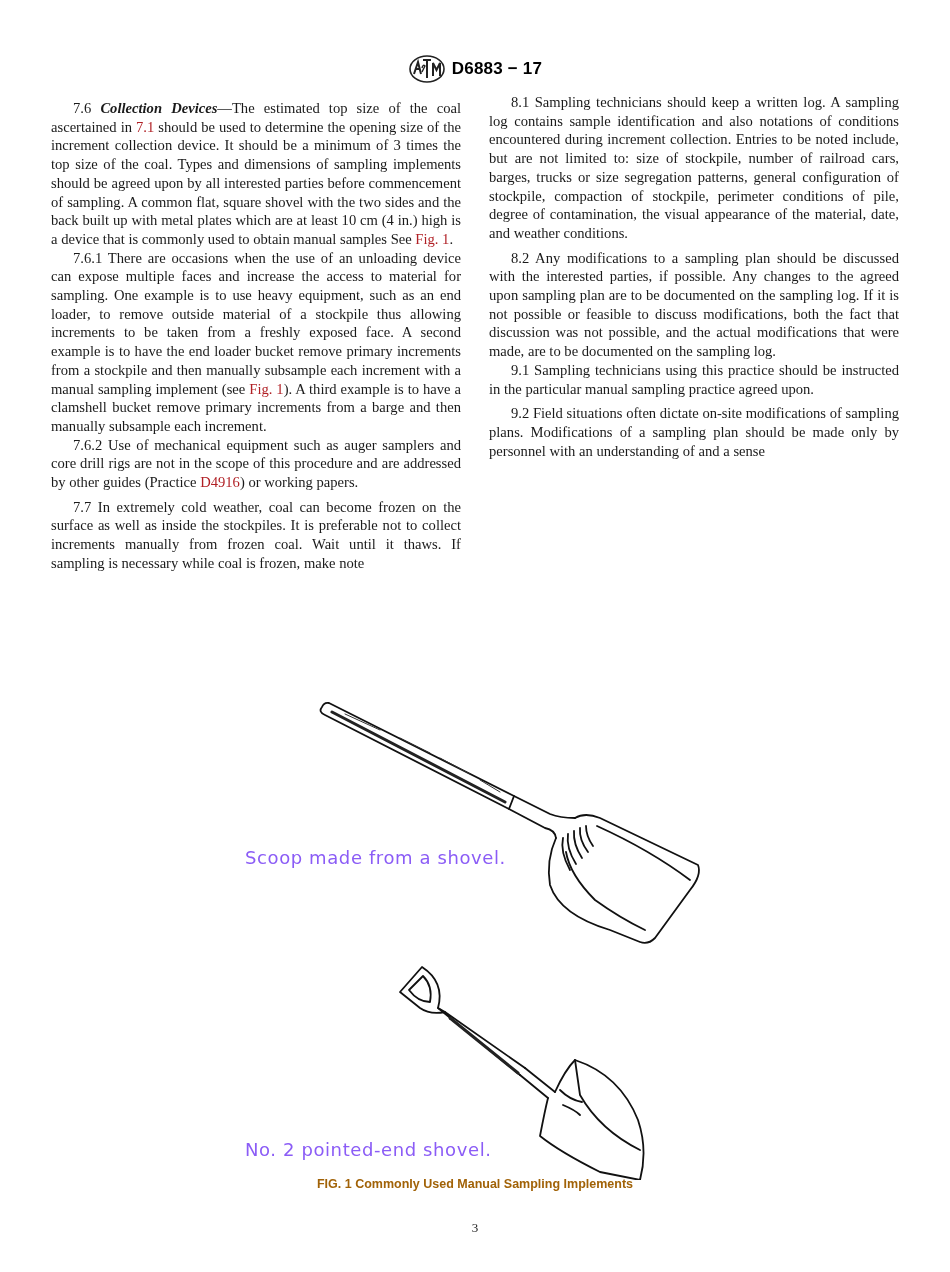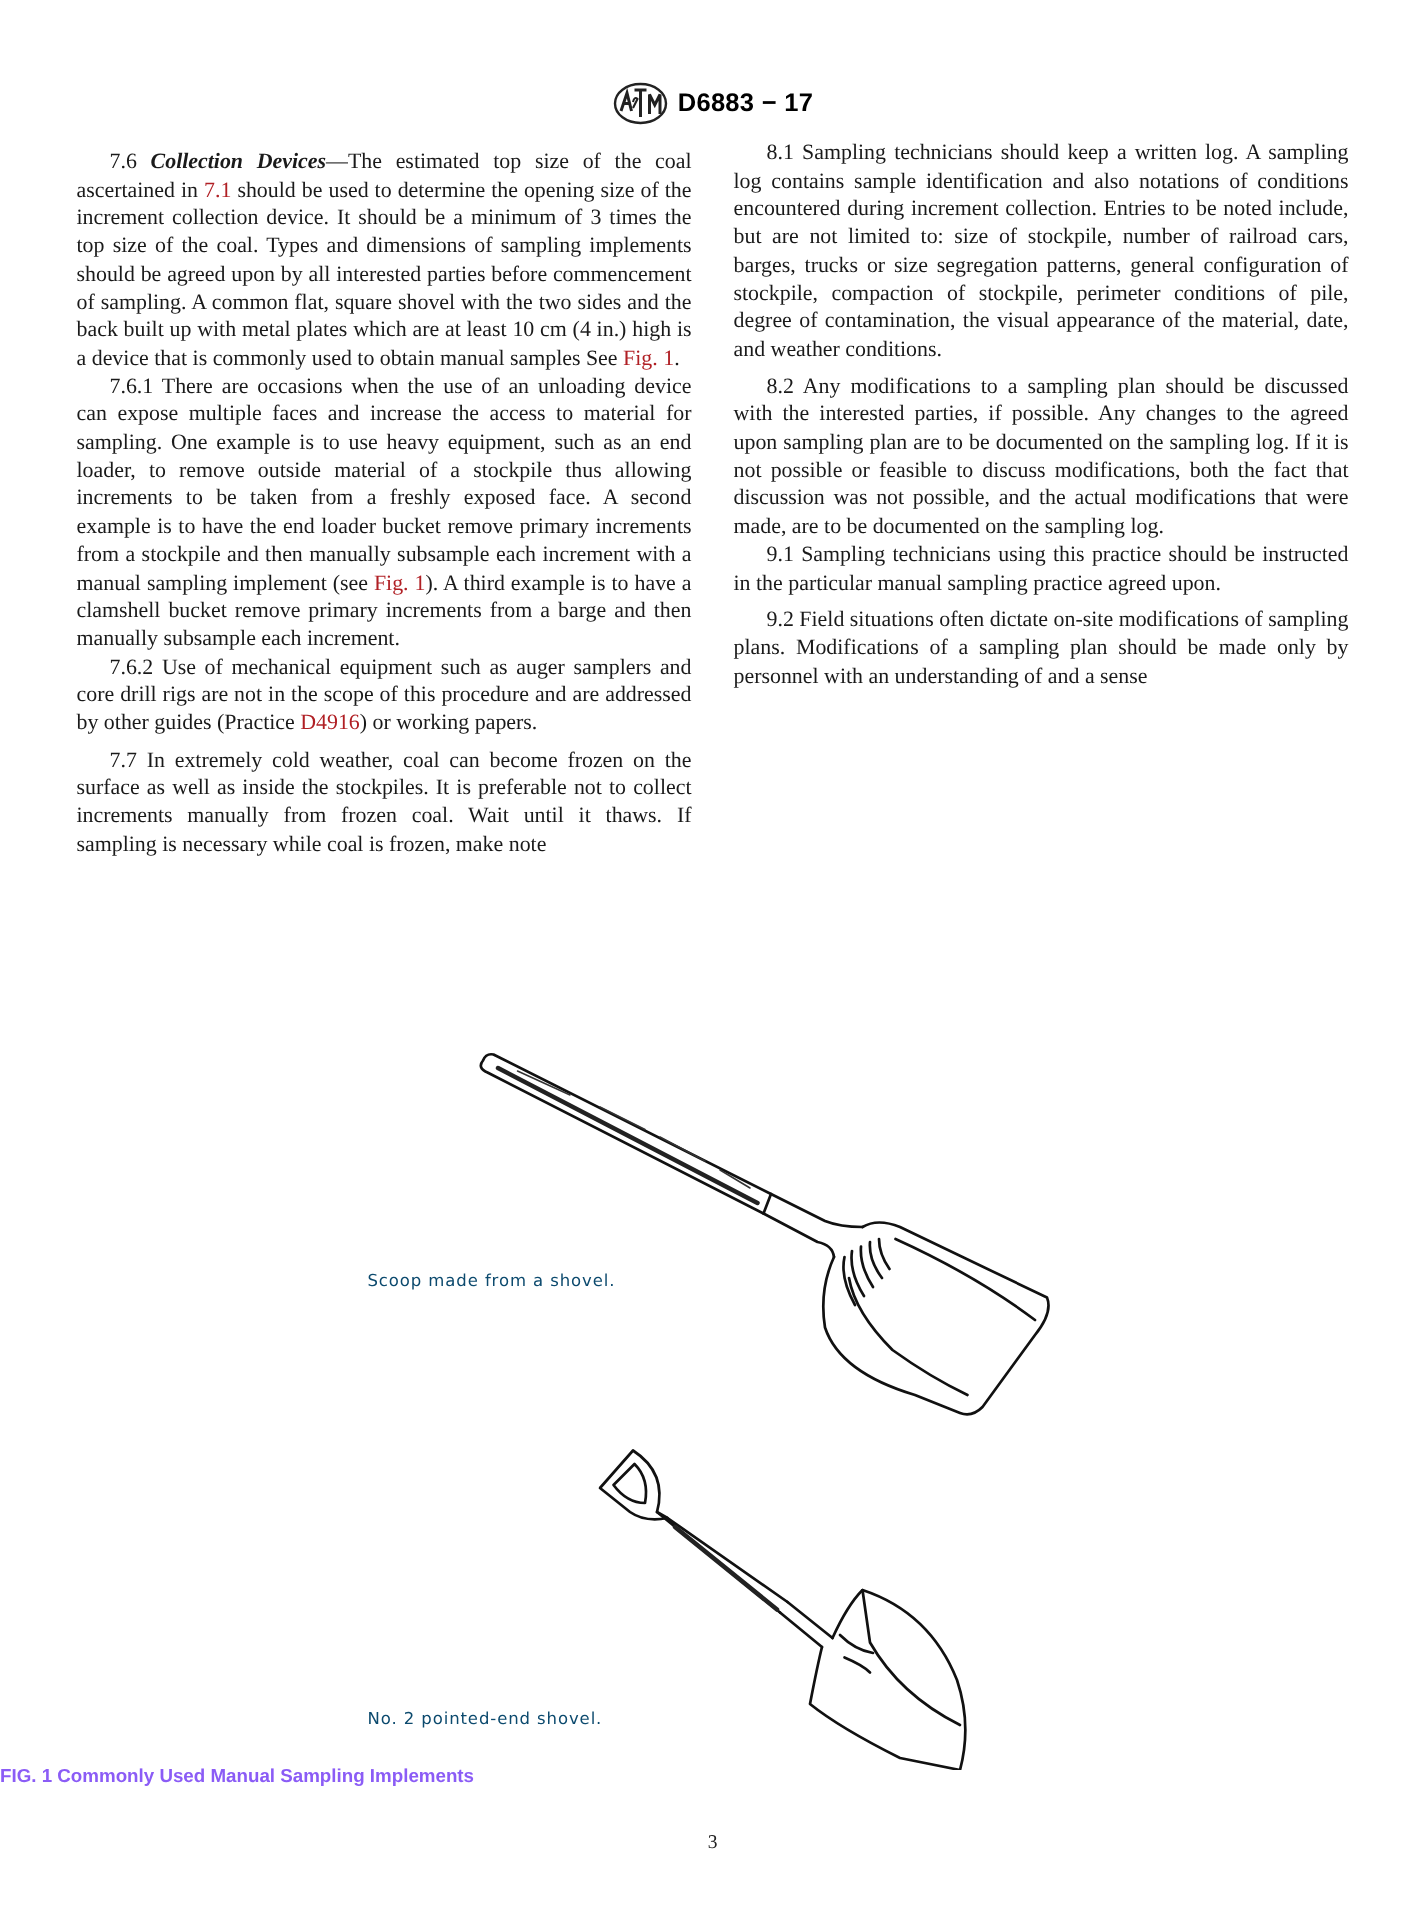--- a/index.html
+++ b/index.html
@@ -10,22 +10,22 @@
     .col { position: absolute; top: 93px; width: 410px; font-family: "Liberation Serif", serif; font-size: 14.6px; line-height: 18.7px; text-align: justify; }
     .col-left { left: 51px; }
     .col-right { left: 489px; }
     .col p { margin: 0; }
     .col p.indent { text-indent: 22px; }
     .col p.gap { margin-top: 6px; }
     .col h2 { font-family: "Liberation Serif", serif; font-size: 15px; font-weight: bold; margin: 18px 0 6px 0; line-height: 18px; }
     .link { color: #b01f24; }
     em { font-style: italic; font-weight: bold; }
     .figure { position: absolute; left: 0; top: 690px; width: 950px; height: 510px; }
-    .fig-label { position: absolute; font-family: "DejaVu Sans", sans-serif; font-size: 11px; color: #0c4a6e; letter-spacing: 0.6px; }
-    .fig-caption { position: absolute; top: 1177px; left: 0; width: 950px; font-family: "Liberation Sans", sans-serif; font-weight: bold; font-size: 12.5px; color: #8b5cf6; }
+    .fig-label { position: absolute; font-family: "DejaVu Sans", sans-serif; font-size: 18px; color: #8b5cf6; letter-spacing: 0.6px; }
+    .fig-caption { position: absolute; top: 1177px; left: 0; width: 950px; text-align: center; font-family: "Liberation Sans", sans-serif; font-weight: bold; font-size: 12.5px; color: #a16207; }
     .page-num { position: absolute; top: 1220px; left: 0; width: 950px; text-align: center; font-family: "Liberation Serif", serif; font-size: 13px; color: #222; }
   </style>
 </head>
 <body>
 
 <div class="header">
   <svg class="logo" viewBox="0 0 38 30">
     <ellipse cx="19" cy="15" rx="17" ry="13" fill="none" stroke="#222" stroke-width="1.6"></ellipse>
     <path d="M6 20 L10 8 L13 20 M7.5 15 L12 15" fill="none" stroke="#222" stroke-width="2"></path>
     <path d="M19 6 L19 24 M15 6 L23 6" fill="none" stroke="#222" stroke-width="2"></path>

